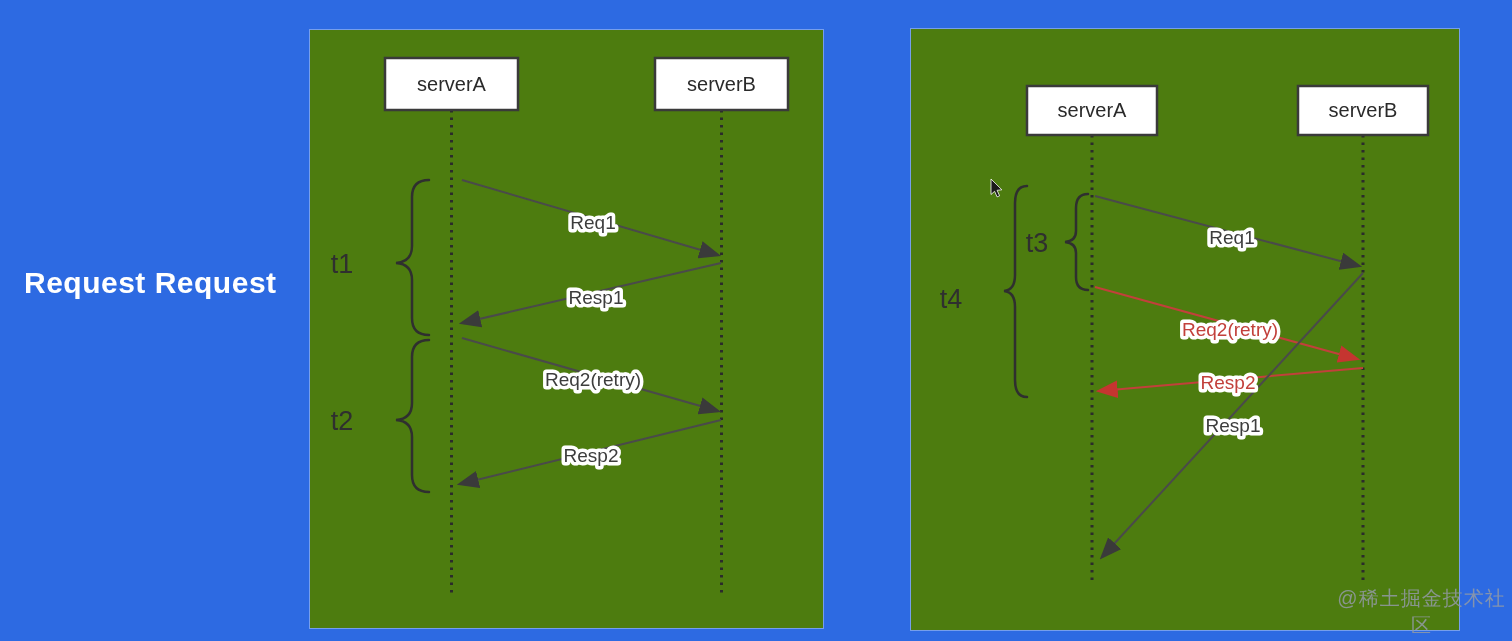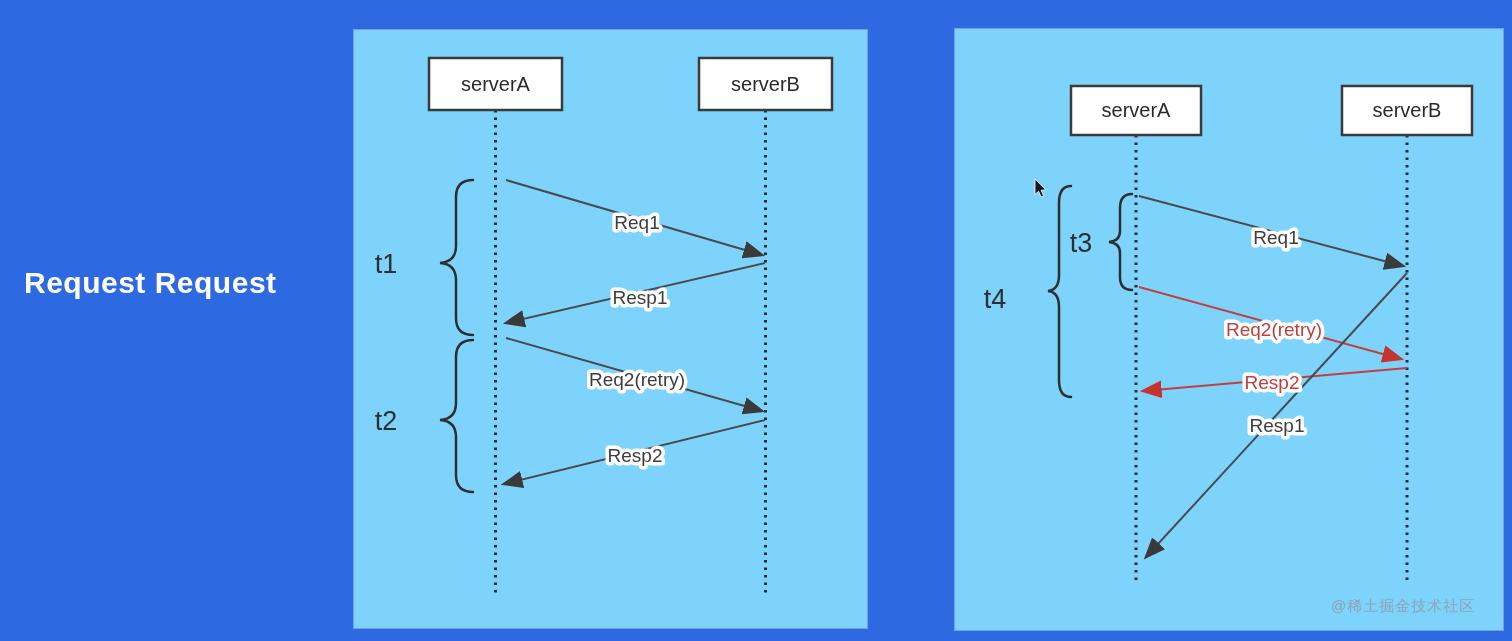--- a/index.html
+++ b/index.html
@@ -5,26 +5,26 @@
   html,body{margin:0;padding:0;}
   body{
     width:1512px;height:641px;position:relative;overflow:hidden;
     background:#2d6ae2;
     font-family:"Liberation Sans",sans-serif;
   }
   .page-title{
     position:absolute;left:24px;top:266px;
     color:#ffffff;font-size:30px;font-weight:bold;letter-spacing:.5px;
   }
-  .panel{position:absolute;background:#7dd3fc;box-shadow:0 0 0 1px rgba(255,255,255,.35);margin-left:44px;}
+  .panel{position:absolute;background:#4d7c0f;box-shadow:0 0 0 1px rgba(255,255,255,.35);}
   #panel-left{left:310px;top:30px;width:513px;height:598px;}
   #panel-right{left:911px;top:29px;width:548px;height:601px;}
   .watermark{
-    position:absolute;left:1331px;top:597px;z-index:5;
-    font-size:15px;color:rgba(147,154,165,.85);letter-spacing:1px;text-align:center;
+    position:absolute;left:1331px;top:585px;z-index:5;
+    font-size:20px;color:rgba(147,154,165,.85);letter-spacing:1px;text-align:center;
   }
   
   .pbox{fill:#ffffff;stroke:#3a3a3a;stroke-width:2.5;}
   .ptext{font:20px "Liberation Sans",sans-serif;fill:#2a2a2a;}
   .lifeline{stroke:#2b2b2b;stroke-width:3;stroke-dasharray:2.5 5;fill:none;}
   .brace{fill:none;stroke:#2f2f2f;stroke-width:2.5;stroke-linecap:round;}
   .ttext{font:27px "Liberation Sans",sans-serif;fill:#2f2f2f;}
   .msg{stroke:#4a4a4a;stroke-width:2;fill:none;}
   .msg.red{stroke:#c2403b;}
   .lbl{

